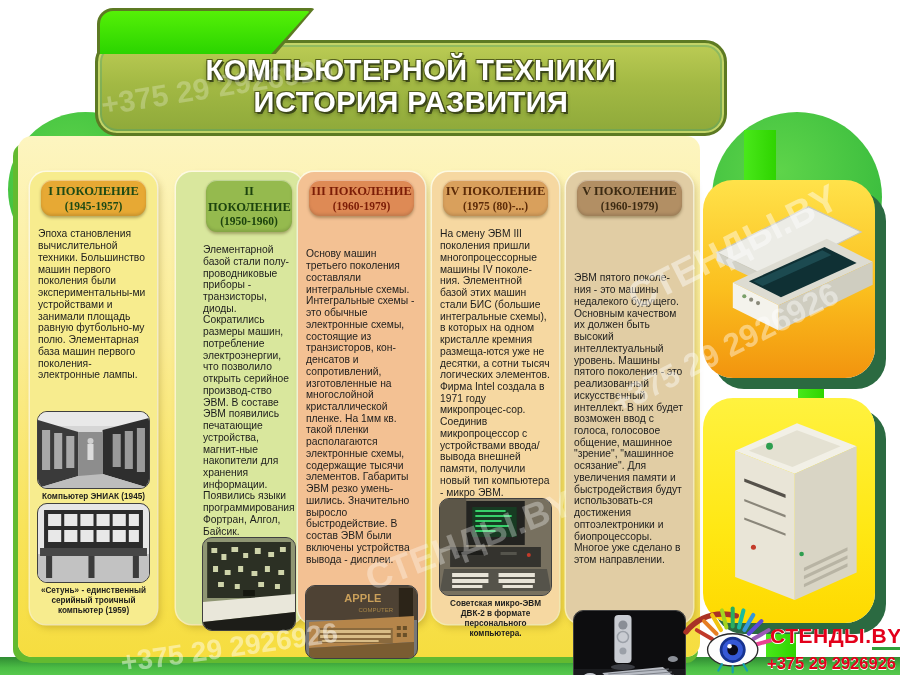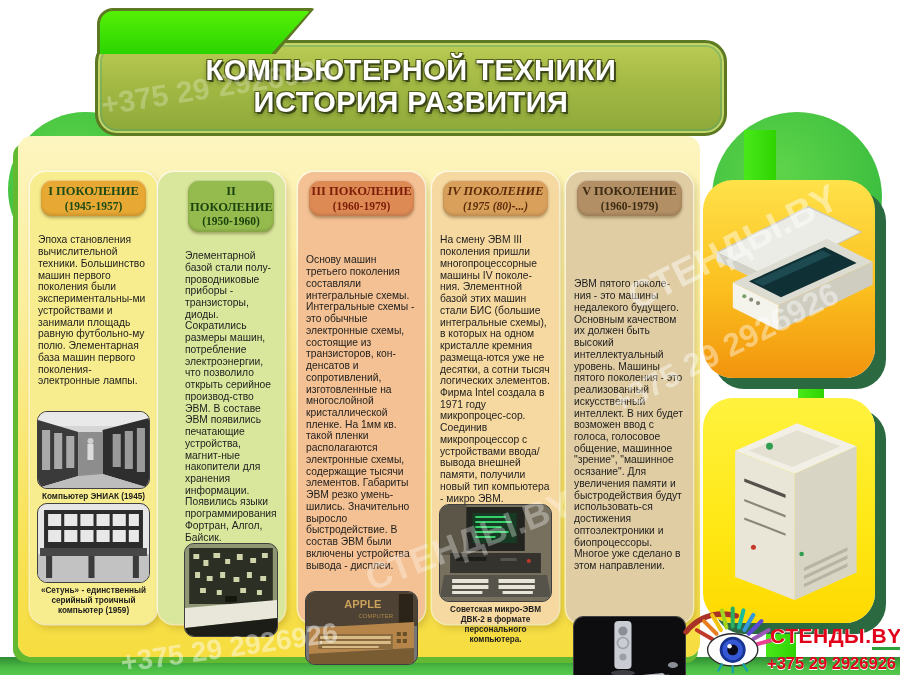--- a/index.html
+++ b/index.html
@@ -27,26 +27,26 @@
 
   
   .panel{position:absolute;left:18px;top:136px;width:682px;height:521px;border-radius:14px;z-index:3;
     background:linear-gradient(180deg,#fdf5c0 0%,#fbedx 0%,#fbec93 40%,#f8e35a 75%,#f6dd3f 100%);
     background:linear-gradient(180deg,#fdf5c0 0%,#fbec93 40%,#f8e35a 75%,#f6dd3f 100%);
     box-shadow:-6px 6px 0 -1px #63ba30, 0 8px 0 -2px #63ba30;}
 
   
   .card{position:absolute;top:36px;width:127px;height:452px;border-radius:16px;padding:6px 7px;box-sizing:border-box;display:flex;flex-direction:column;
     box-shadow:0 0 0 1.5px rgba(255,255,255,.6), 3px 4px 7px rgba(120,90,10,.28);}
-  .c1{left:12px;} .c2{left:140px;padding-left:26px;} .c3{left:280px;gap:20px;} .c4{left:414px;} .c5{left:548px;}
+  .c1{left:12px;} .c2{left:158px;padding-left:26px;} .c3{left:280px;gap:20px;} .c4{left:414px;} .c5{left:548px;}
   .pill{margin:2px 4px 6px;border-radius:11px;padding:4px 2px 3px;text-align:center;font-family:"Liberation Serif",serif;font-weight:bold;
     box-shadow:0 2px 3px rgba(60,40,0,.35), inset 0 1px 0 rgba(255,255,255,.4), inset 0 -2px 3px rgba(0,0,0,.12);}
   .pill-t{font-size:12.5px;line-height:1.25;}
   .pill-y{font-size:11.5px;line-height:1.2;}
-  .body{margin:12px 1px 0;font-size:10.3px;line-height:1.14;color:#1d1d1d;}
+  .body{margin:6px 1px 0;font-size:10.3px;line-height:1.14;color:#1d1d1d;}
   .photo{border-radius:10px;overflow:hidden;border:1px solid #3f3f3f;background:#777;flex:none;}
   .photo svg{display:block;width:100%;height:100%;}
   .cap{font-size:8.2px;font-weight:bold;text-align:center;color:#1d1d1d;line-height:1.2;margin:3px 0 2px;}
   .mt-auto{margin-top:auto;}
   .ph76{height:76px;} .ph78{height:78px;} .ph92{height:92px;} .ph72{height:72px;} .ph96{height:96px;}
 
   
   .tile{position:absolute;width:172px;border-radius:30px;z-index:4;box-shadow:11px 11px 0 0 #2b6a41;}
   .tile-scanner{left:703px;top:180px;height:198px;background:linear-gradient(180deg,#ffe24a 0%,#fbbf1e 55%,#f2940e 100%);}
   .tile-tower{left:703px;top:398px;height:225px;background:linear-gradient(180deg,#fff23f 0%,#ffe713 60%,#fed900 100%);}
@@ -213,21 +213,21 @@
               <rect x="90" y="47" width="4" height="4"></rect>
               <rect x="96" y="47" width="4" height="4"></rect>
             </g>
           <polygon points="3,62 107,56 107,72 3,72" fill="#7a5c32"></polygon>
         </svg>
       </div>
       <div class="cap">Первый персональный компьютер, продававшийся в полностью собранном виде (1976)</div>
     </section>
 
     <section class="card c4" style="background: rgb(246, 216, 161);">
-      <header class="pill" style="background: rgb(217, 160, 92); color: rgb(93, 43, 8); font-style: italic;">
+      <header class="pill" style="background: rgb(217, 160, 92); color: rgb(93, 43, 8);">
         <div class="pill-t">IV ПОКОЛЕНИЕ</div>
         <div class="pill-y">(1975 (80)-...)</div>
       </header>
       <p class="body">На смену ЭВМ III поколения пришли многопроцессорные машины IV поколе-ния. Элементной базой этих машин стали БИС (большие интегральные схемы), в которых на одном кристалле кремния размеща-ются уже не десятки, а сотни тысяч логических элементов. Фирма Intel создала в 1971 году микропроцес-сор. Соединив микропроцессор с устройствами ввода/ вывода внешней памяти, получили новый тип компьютера - микро ЭВМ.</p>
       <div class="photo ph96 mt-auto">
         <svg viewBox="0 0 110 96" preserveAspectRatio="none">
           <rect x="0" y="0" width="110" height="96" fill="#77705f"></rect>
           <rect x="0" y="0" width="26" height="50" fill="#5c5648"></rect>
           <rect x="26" y="2" width="58" height="44" fill="#232320"></rect>
           <rect x="32" y="8" width="44" height="30" fill="#173b22"></rect>

